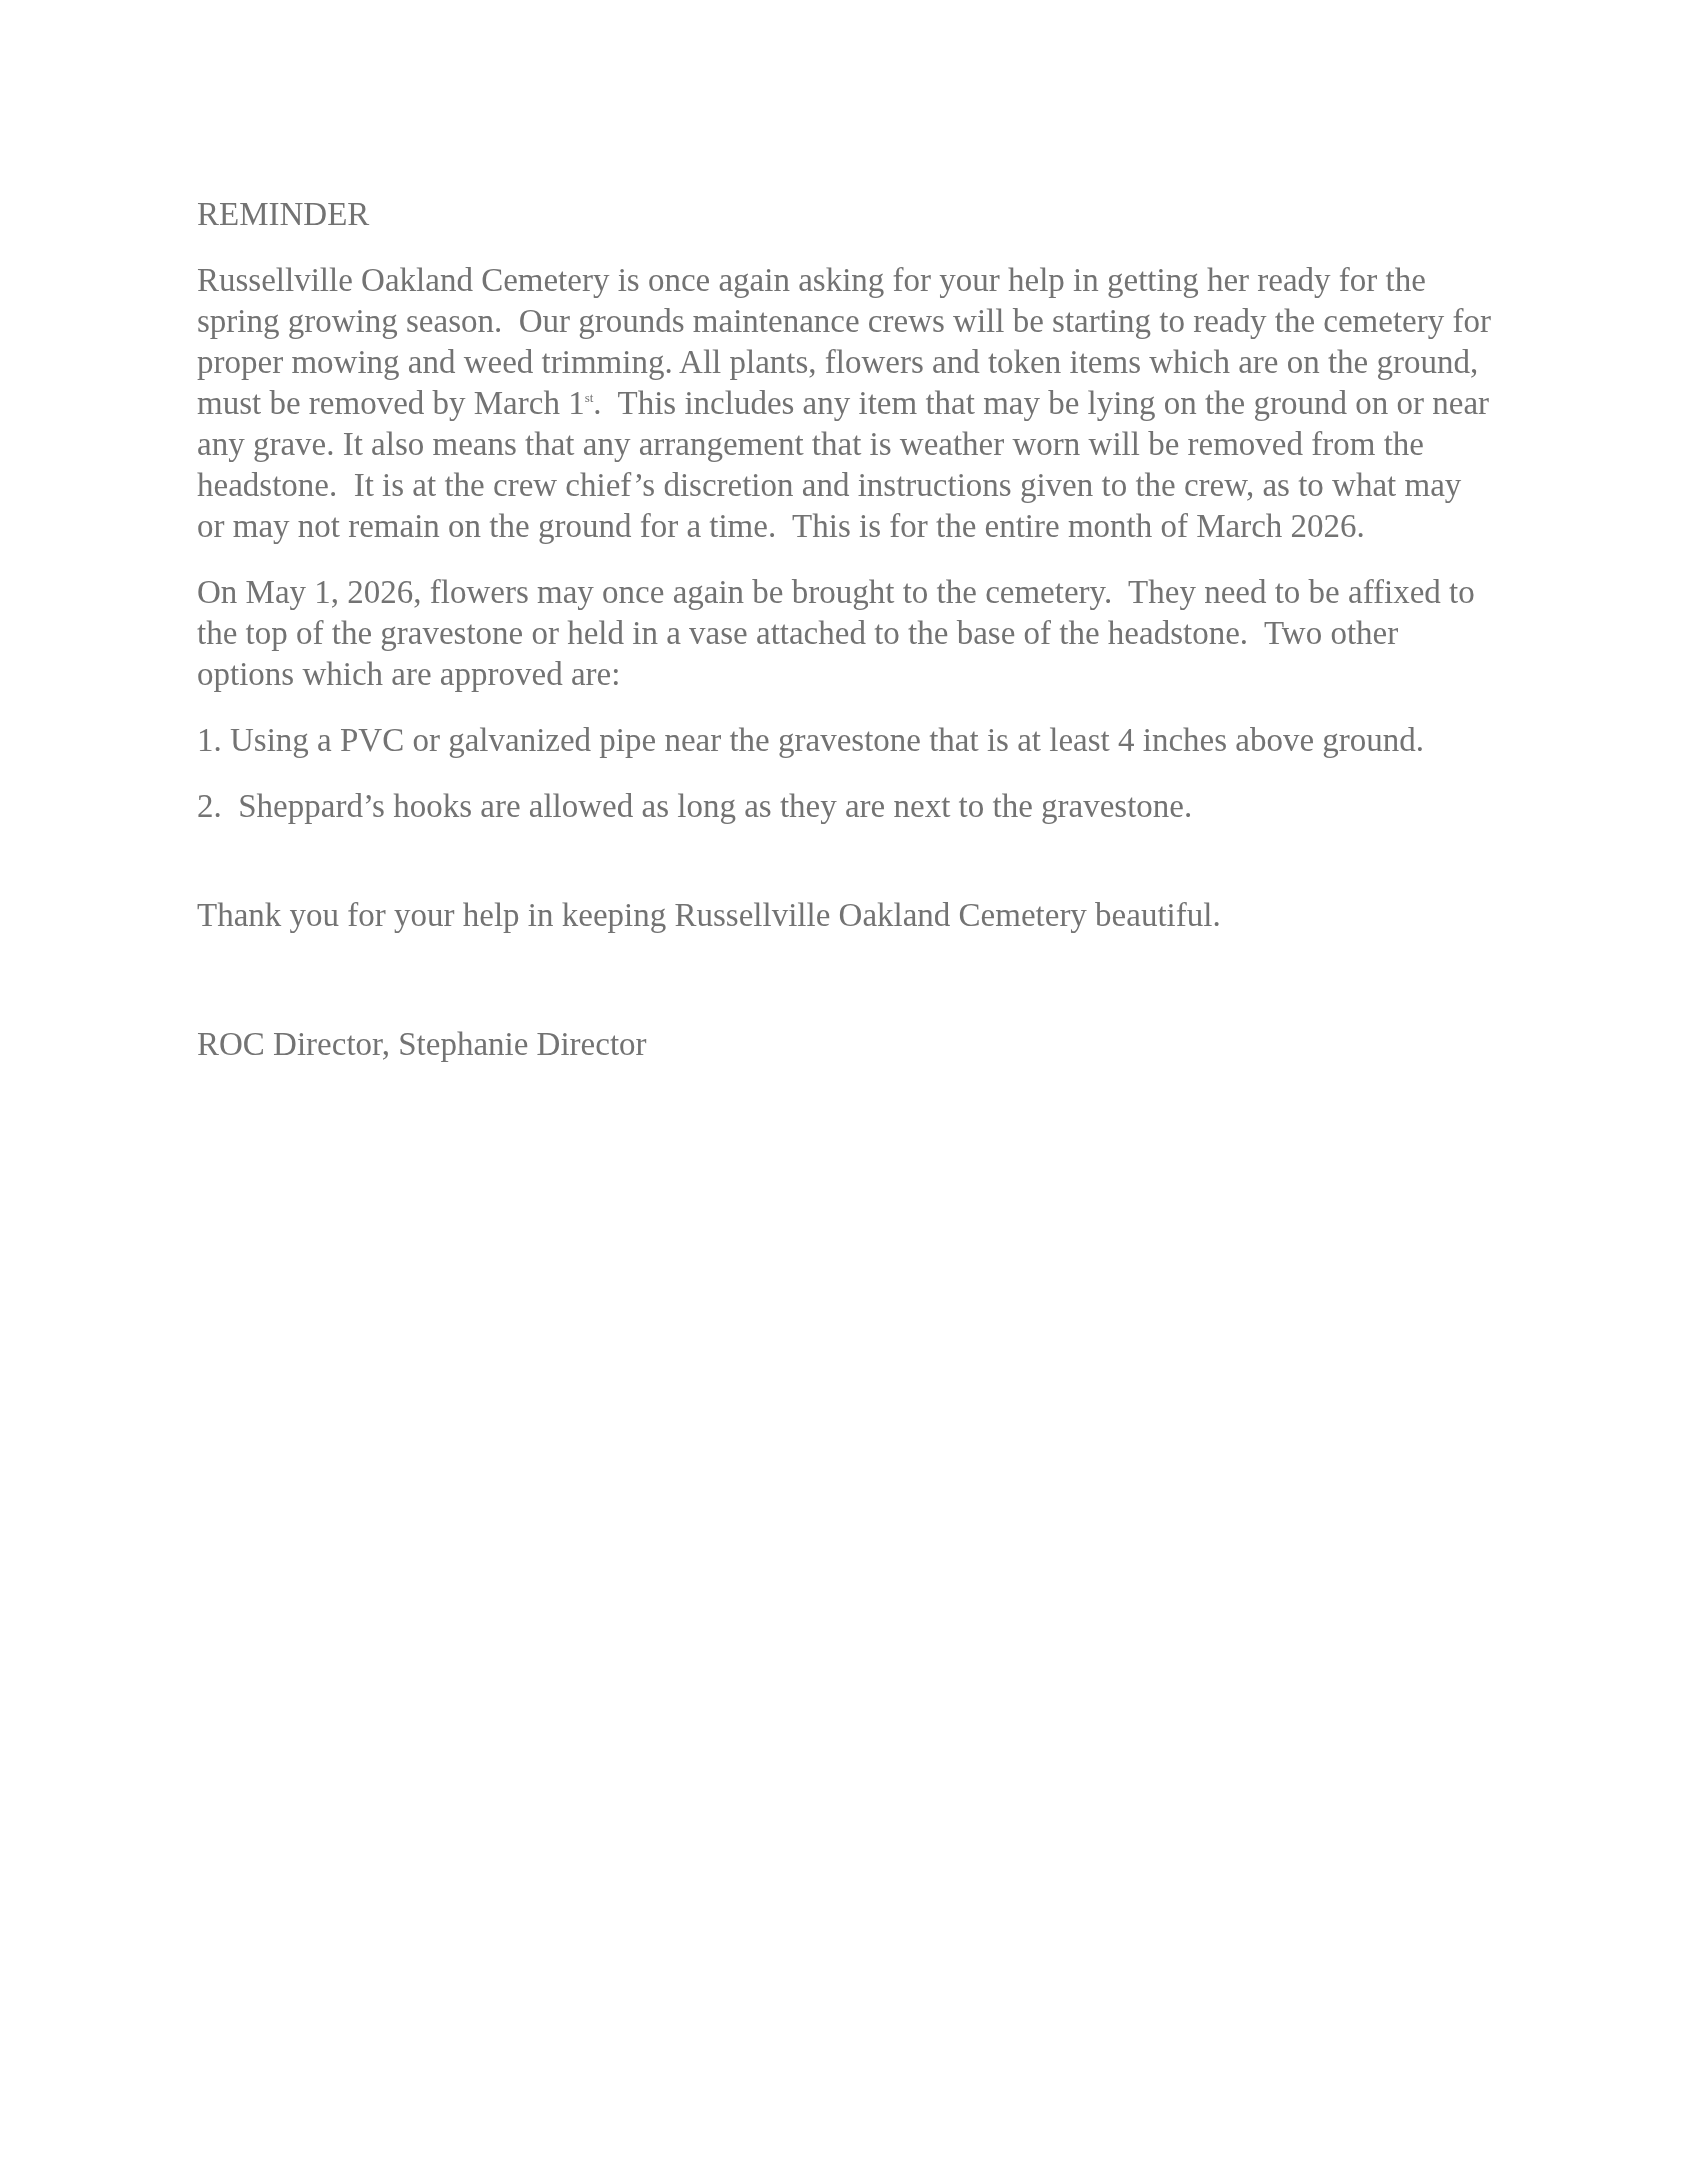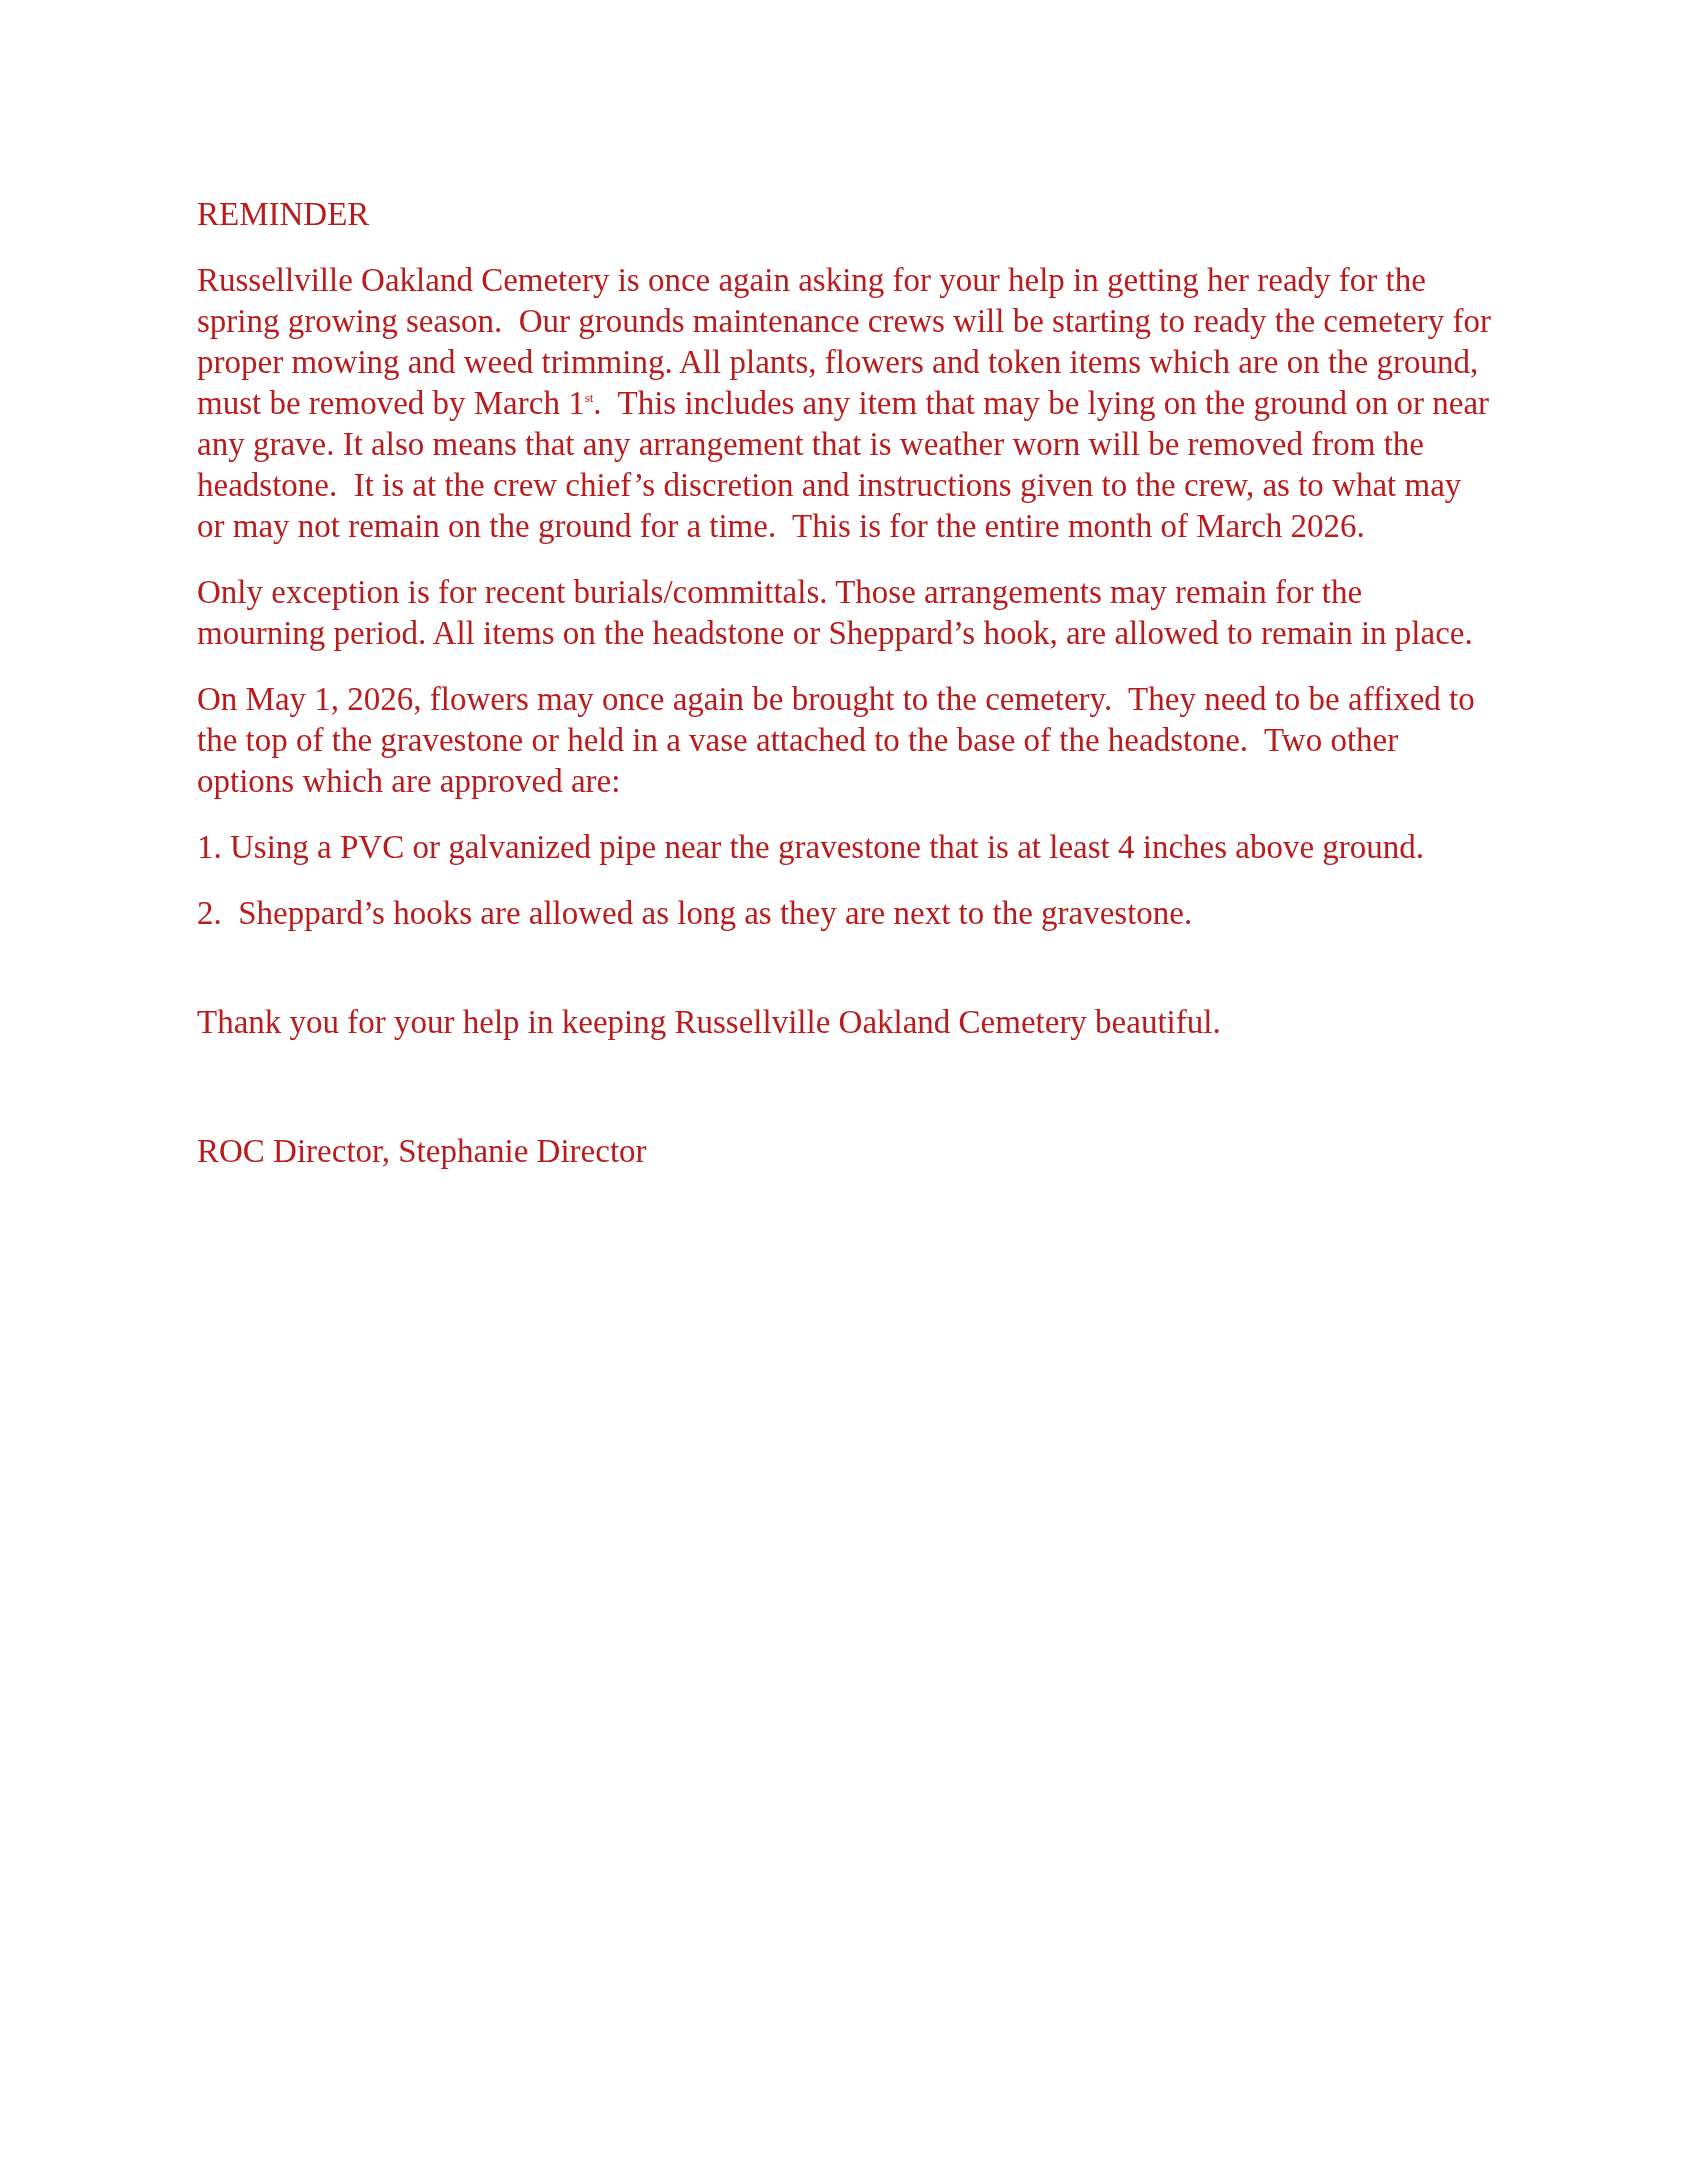--- a/index.html
+++ b/index.html
@@ -14,21 +14,21 @@
   }
   .page {
     box-sizing: border-box;
     width: 1683px;
     height: 2178px;
     background: #ffffff;
     padding: 194px 189px 0 197px;
     font-family: "Liberation Serif", "DejaVu Serif", serif;
     font-size: 33px;
     line-height: 41px;
-    color: #b91c1c;
+    color: #737373;
     text-align: left;
   }
   .para {
     margin: 0 0 25px 0;
     white-space: pre-wrap;
     word-spacing: normal;
   }
   .gap-after-list {
     margin-bottom: 68px;
   }
@@ -43,21 +43,20 @@
 </style>
 </head>
 <body>
 
 <div class="page">
 
   <p class="para">REMINDER</p>
 
   <p class="para"><span>Russellville Oakland Cemetery is once again asking for your help in getting her ready for the spring growing season.  Our grounds maintenance crews will be starting to ready the cemetery for proper mowing and weed trimming. All plants, flowers and token items which are on the ground, must be removed by March 1</span><sup class="ord">st</sup><span>.  This includes any item that may be lying on the ground on or near any grave. It also means that any arrangement that is weather worn will be removed from the headstone.  It is at the crew chief’s discretion and instructions given to the crew, as to what may or may not remain on the ground for a time.  This is for the entire month of March 2026.</span></p>
 
-  <p class="para">Only exception is for recent burials/committals. Those arrangements may remain for the mourning period. All items on the headstone or Sheppard’s hook, are allowed to remain in place.</p>
 
   <p class="para">On May 1, 2026, flowers may once again be brought to the cemetery.  They need to be affixed to the top of the gravestone or held in a vase attached to the base of the headstone.  Two other options which are approved are:</p>
 
   <p class="para">1. Using a PVC or galvanized pipe near the gravestone that is at least 4 inches above ground.</p>
 
   <p class="para gap-after-list">2.  Sheppard’s hooks are allowed as long as they are next to the gravestone.</p>
 
   <p class="para gap-after-closing">Thank you for your help in keeping Russellville Oakland Cemetery beautiful.</p>
 
   <p class="para">ROC Director, Stephanie Director</p>

